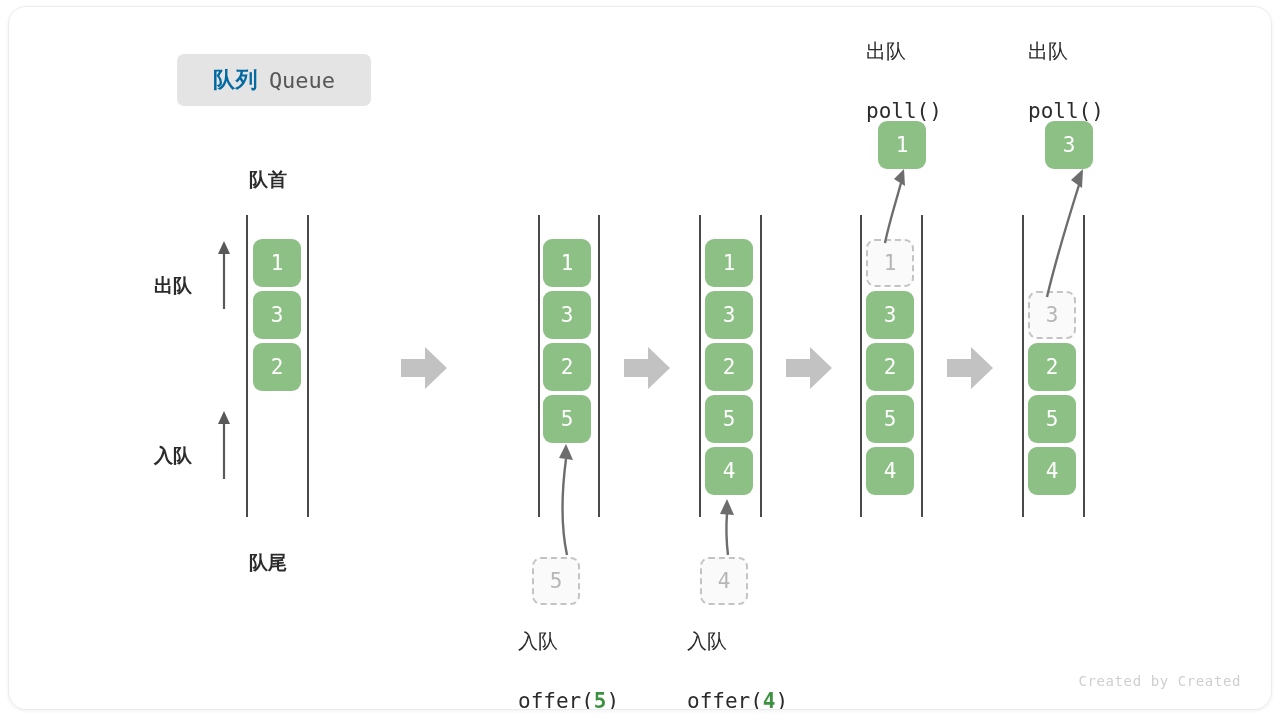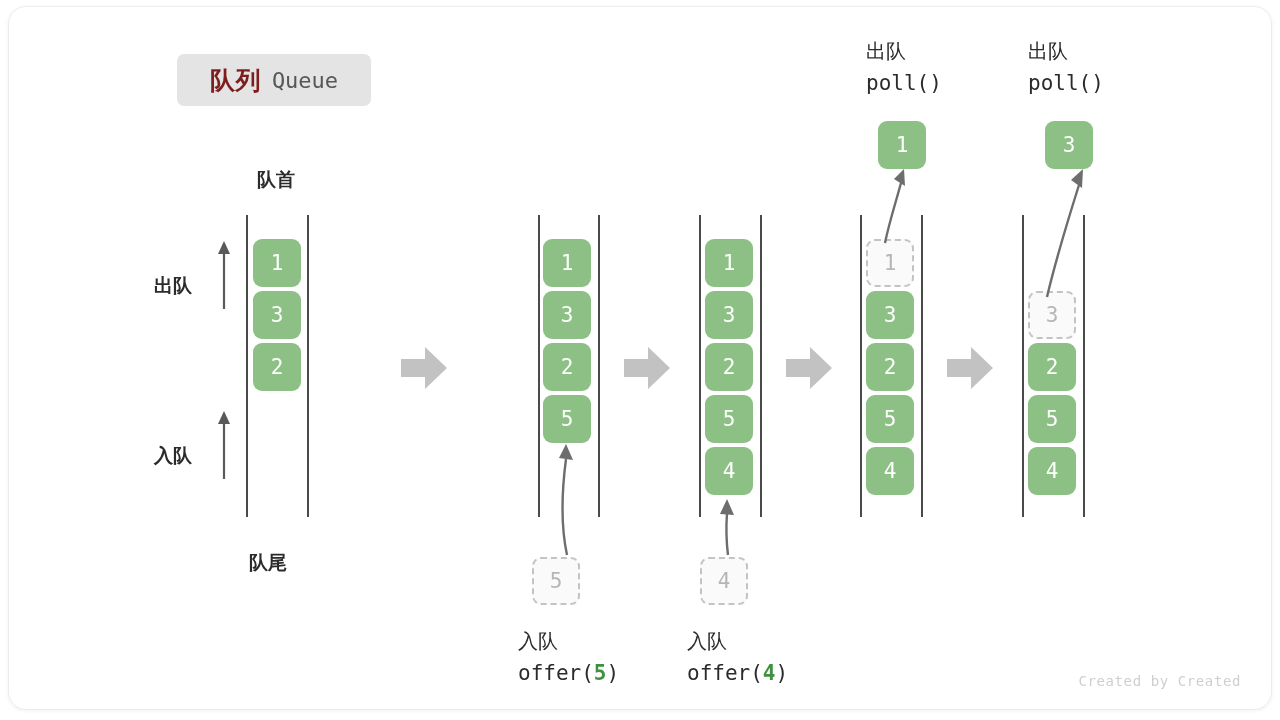--- a/index.html
+++ b/index.html
@@ -35,23 +35,23 @@
     width: 194px;
     height: 52px;
     background: #e4e4e4;
     border-radius: 7px;
     display: flex;
     align-items: center;
     justify-content: center;
     gap: 11px;
   }
   #title-badge .cn {
-    font-size: 25px;
+    font-size: 22px;
     font-weight: bold;
-    color: #7f1d1d;
+    color: #0369a1;
     letter-spacing: 0.5px;
   }
   #title-badge .en {
     font-family: "DejaVu Sans Mono", "Liberation Mono", monospace;
     font-size: 22px;
     color: #575757;
   }
 
   
   .cn-label {
@@ -69,20 +69,21 @@
     font-size: 20px;
     color: #2b2b2b;
     line-height: 1.6;
   }
   .op-label .code {
     display: block;
     font-family: "DejaVu Sans Mono", "Liberation Mono", monospace;
     font-size: 21px;
     color: #2b2b2b;
     line-height: 1.6;
+    margin-top: 28px;
   }
   .op-label .code .num { color: #3f9142; font-weight: bold; }
 
   
   .rail {
     width: 2px;
     background: #4a4a4a;
   }
 
   
@@ -125,21 +126,21 @@
 </head>
 <body>
 
 <div id="frame">
 
   <div id="title-badge" class="abs">
     <span class="cn">队列</span>
     <span class="en">Queue</span>
   </div>
 
-  <div class="abs cn-label" style="left:248px; top:160px;">队首</div>
+  <div class="abs cn-label" style="left:240px; top:160px;">队首</div>
   <div class="abs cn-label" style="left:240px; top:543px;">队尾</div>
 
   <div class="abs cn-label" style="left:145px; top:266px;">出队</div>
   <div class="abs" style="left:208px; top:234px;">
     <svg class="dir-arrow" width="14" height="68" viewBox="0 0 14 68">
       <line x1="7" y1="68" x2="7" y2="10" stroke="#595959" stroke-width="2.2"></line>
       <polygon points="7,0 13,13 1,13" fill="#595959"></polygon>
     </svg>
   </div>
 

